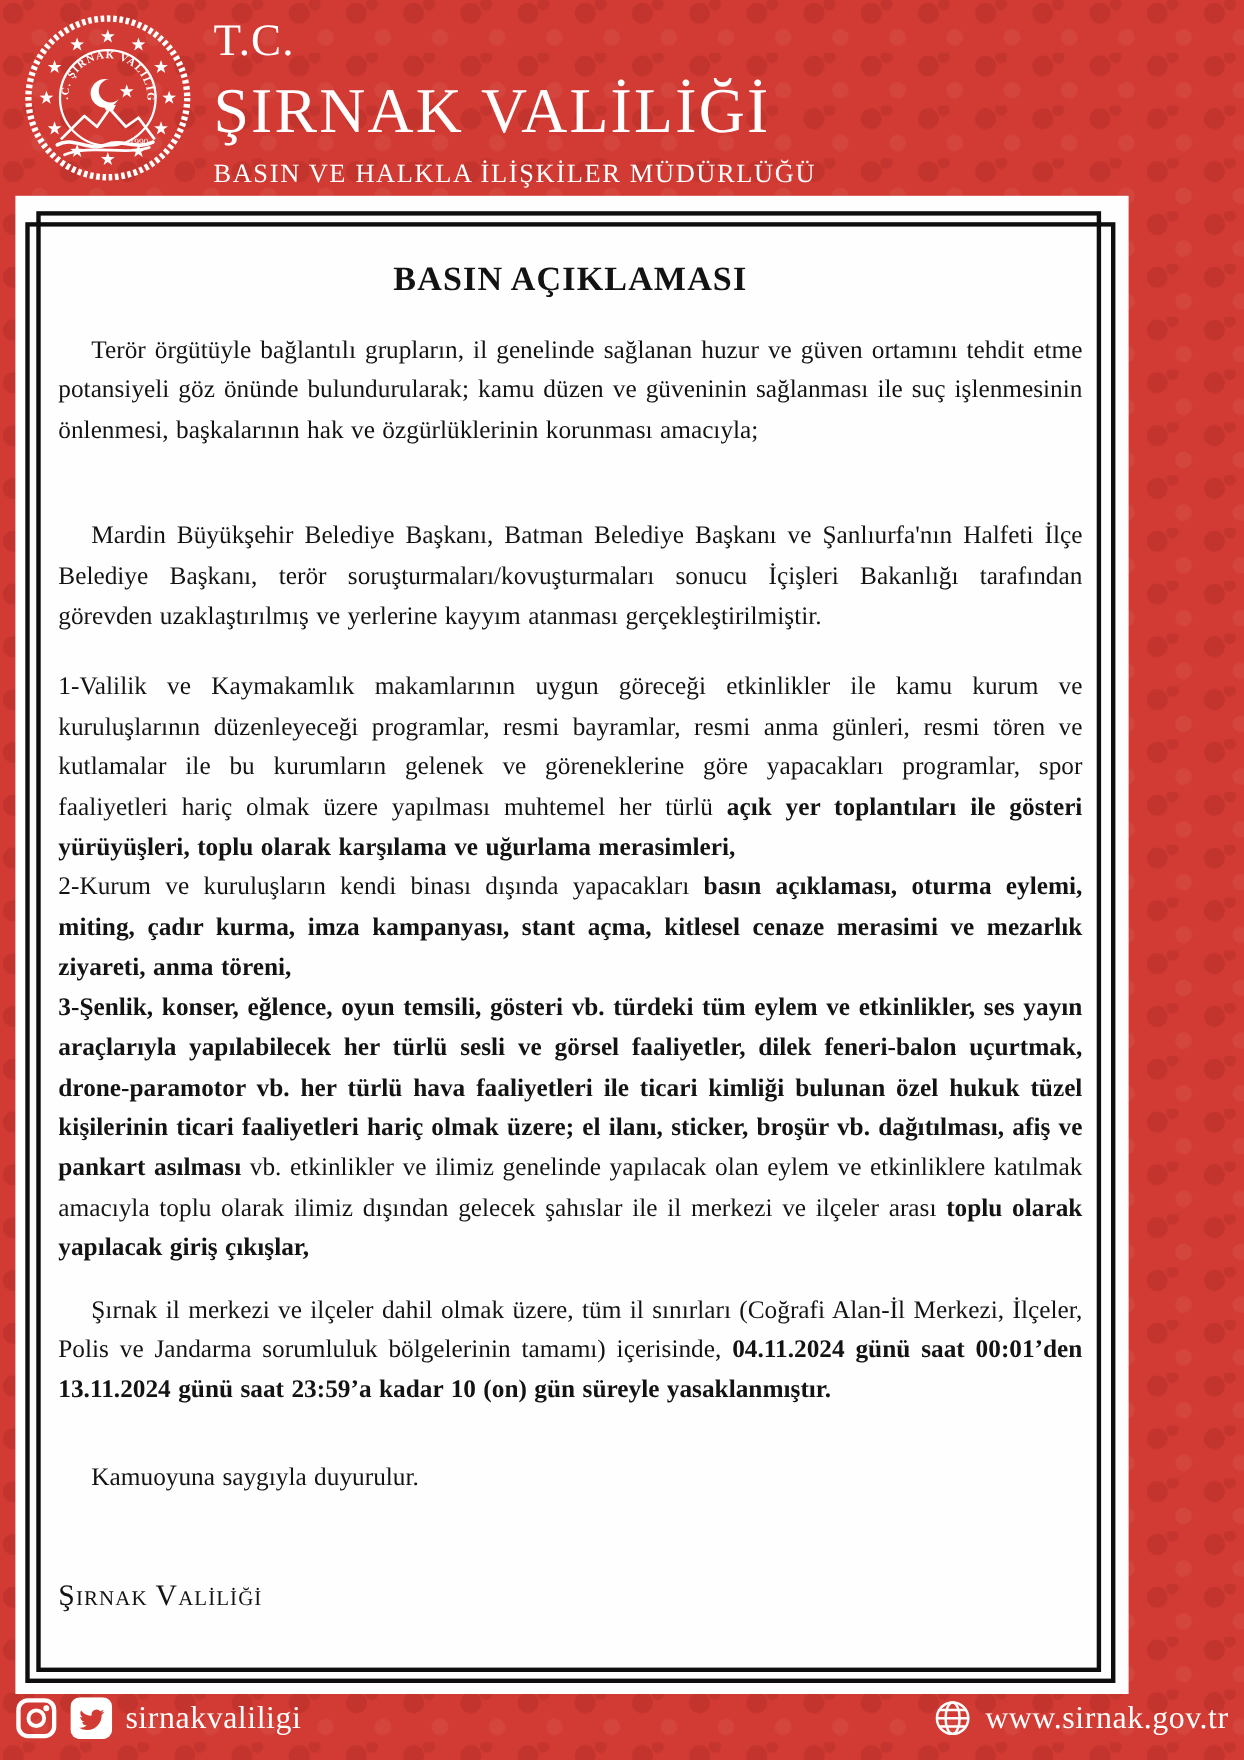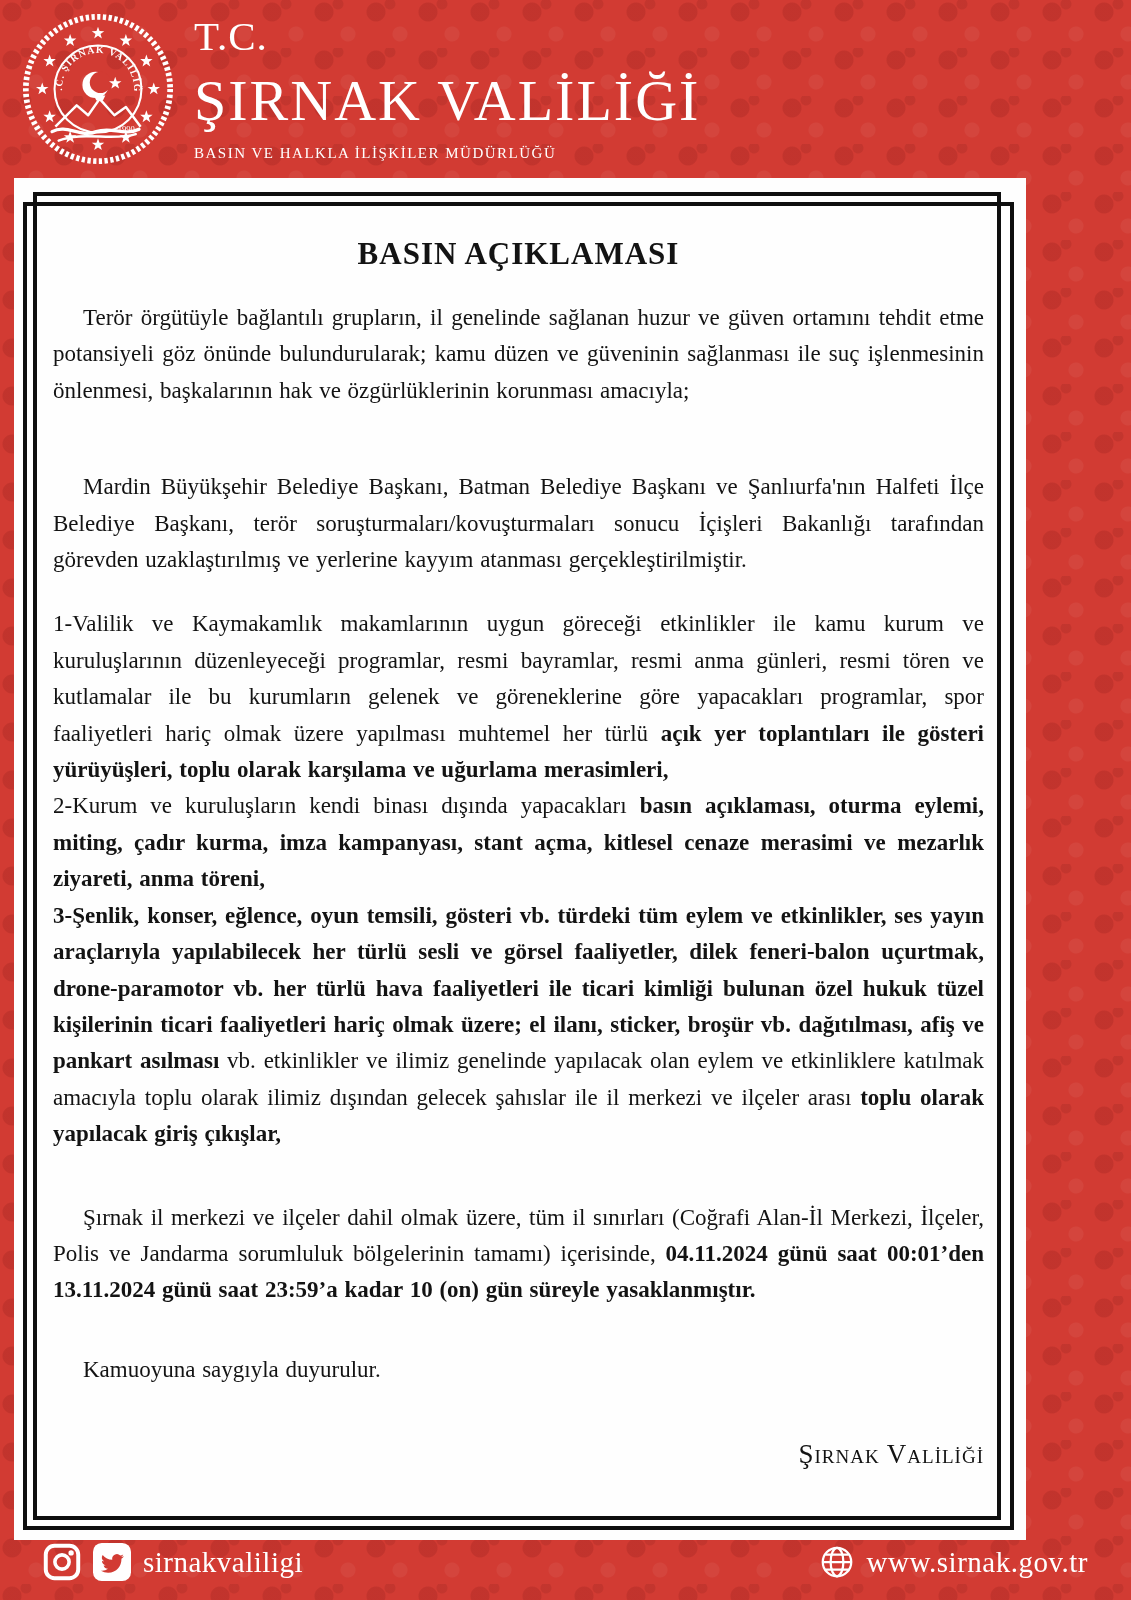--- a/index.html
+++ b/index.html
@@ -12,51 +12,51 @@
       radial-gradient(circle at 36px 34px, rgba(255,255,255,0.05) 0 7px, rgba(255,255,255,0) 8px),
       radial-gradient(circle at 26px 4px, rgba(90,12,10,0.12) 0 5px, rgba(90,12,10,0) 6px);
     background-size:52px 48px,52px 48px,52px 48px;
   }
   
   .hdr{position:absolute;top:0;left:0;right:0;height:178px;color:#fff;}
   .emblem{position:absolute;left:16px;top:7px;width:164px;height:164px;}
   .hdr-text{position:absolute;left:194px;top:0;}
   .hdr-tc{font-size:41px;line-height:1;margin-top:16px;letter-spacing:1px;}
   .hdr-title{font-size:58px;line-height:1;margin-top:15px;letter-spacing:2px;}
-  .hdr-sub{font-size:15px;line-height:1;margin-top:16px;letter-spacing:1.5px;}
+  .hdr-sub{font-size:24px;line-height:1;margin-top:16px;letter-spacing:1.5px;}
   
   .sheet{position:absolute;left:14px;top:178px;width:1012px;height:1362px;background:#fefefe;}
   .frame{position:absolute;border:4px solid #0e0e0e;pointer-events:none;}
   .frame-a{left:19px;top:14px;right:25px;bottom:20px;}
   .frame-b{left:9px;top:24px;right:12px;bottom:10px;}
   .content{position:absolute;left:39px;top:0;right:42px;color:#131313;}
   .doc-title{
     text-align:center;font-weight:bold;font-size:31px;letter-spacing:1px;
     margin:58px 0 0 0;
   }
   .para{
     margin:0;font-size:23px;line-height:36.4px;text-align:justify;
     text-indent:0;word-spacing:1px;
   }
   .para.indented{text-indent:30px;}
   .para .b{font-weight:bold;}
   p[data-name="para-intro"]{margin-top:60px;}
   p[data-name="para-gerekce"]{margin-top:28px;}
   p[data-name="item-1"]{margin-top:28px;}
-  p[data-name="para-yasak"]{margin-top:47px;}
+  p[data-name="para-yasak"]{margin-top:20px;}
   p[data-name="para-kapanis"]{margin-top:43px;}
   .signature{
-    margin-top:51px;text-align:right;font-variant:small-caps;
+    margin-top:74px;text-align:left;font-variant:small-caps;
     font-size:27px;letter-spacing:1px;
   }
   
   .ftr{
     position:absolute;left:0;right:0;top:1540px;height:44px;color:#fff;
     display:flex;align-items:center;justify-content:space-between;
-    padding:0 43px;box-sizing:border-box;
+    padding:0 14px;box-sizing:border-box;
   }
   .ftr-left,.ftr-right{display:flex;align-items:center;gap:12px;}
   .ftr-text{font-size:29px;letter-spacing:0.5px;}
   .icon-sq{width:38px;height:38px;display:block;}
   .icon-globe{width:36px;height:36px;display:block;}
 </style>
 </head>
 <body>
 
 <div class="page" data-name="press-release-page">

